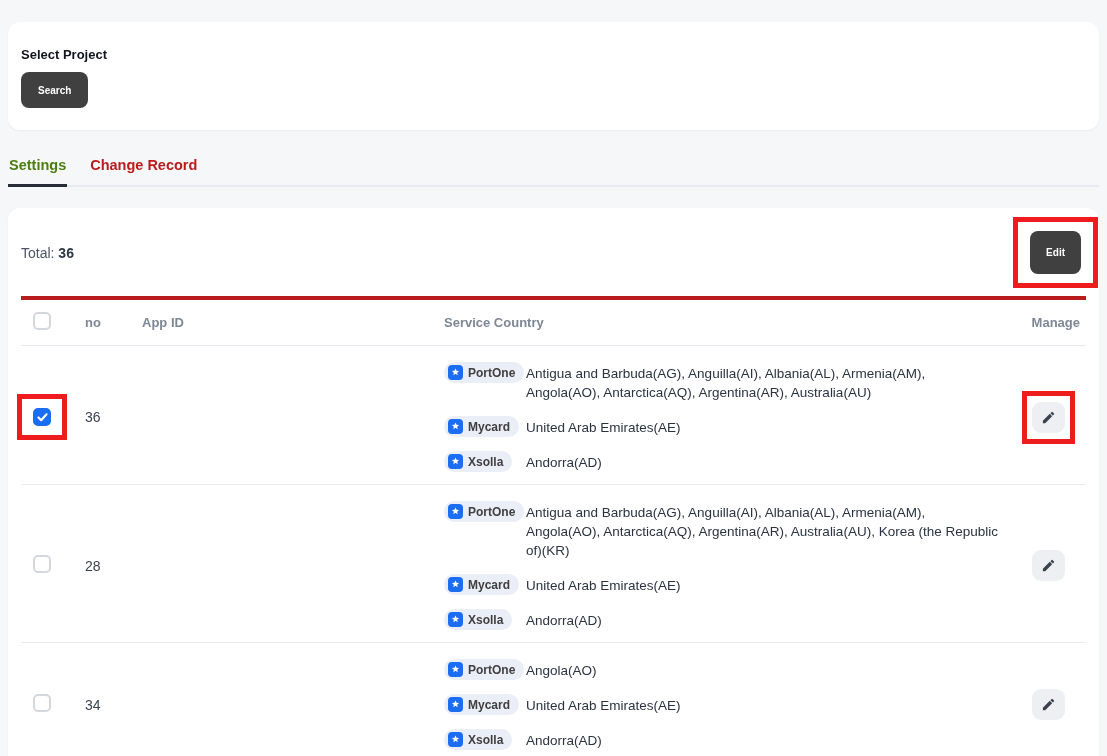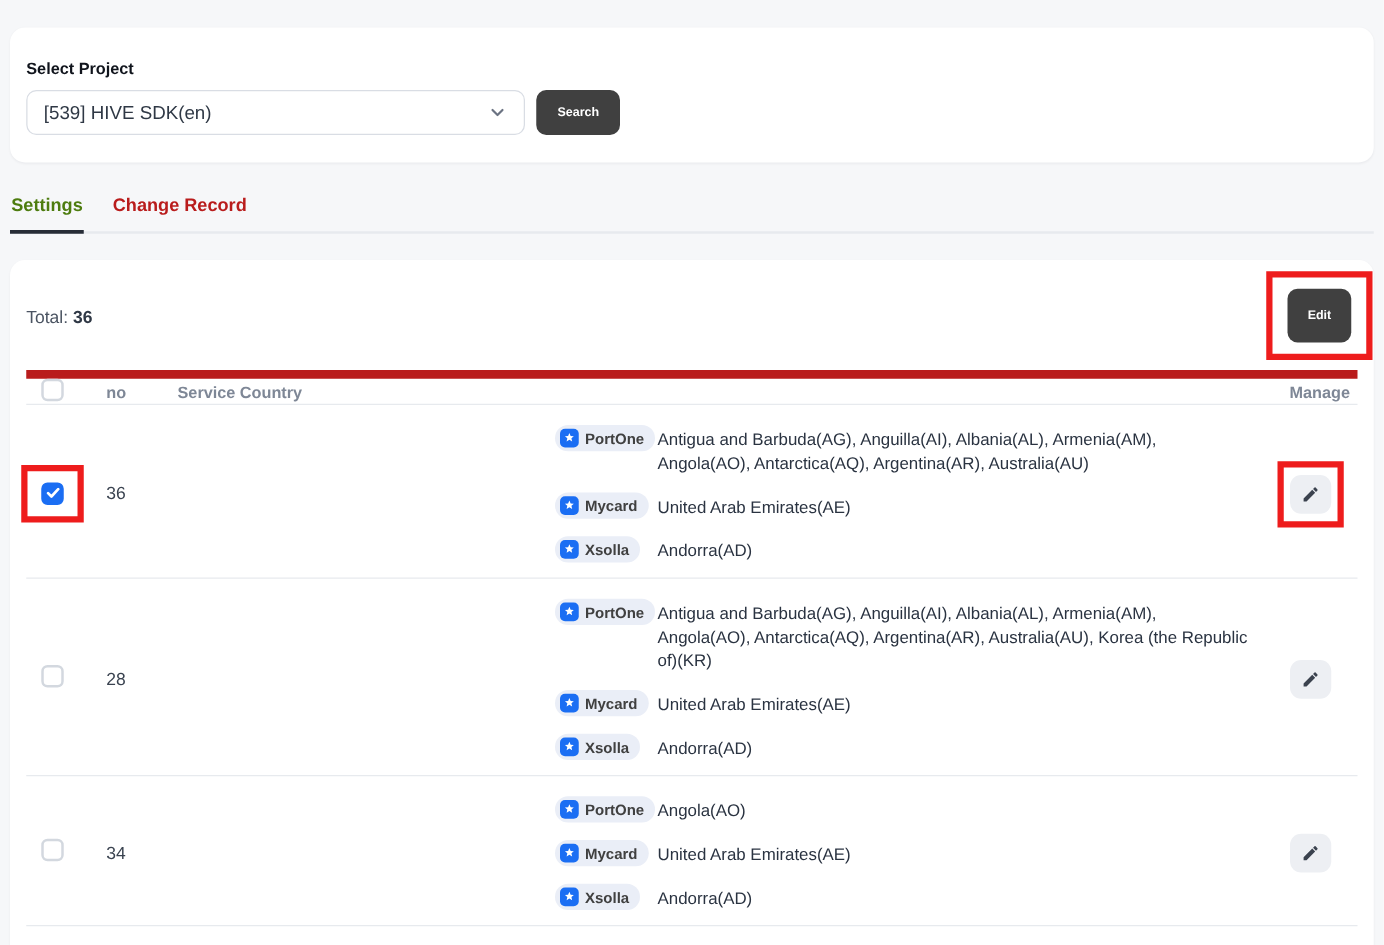--- a/index.html
+++ b/index.html
@@ -45,22 +45,22 @@
   .table-card { margin-top: 21px; padding: 9px 13px 0; min-height: 556px; }
   .toolbar { display: flex; justify-content: space-between; align-items: center; }
   .total { font-size: 14px; color: #4b5462; }
   .total b { color: #2f3845; font-weight: 700; }
   .hl-wrap { border: 5px solid transparent; display: inline-flex; align-items: center; justify-content: center; }
   .hl-wrap.hl { border-color: #ee1c1c; }
   .edit-wrap { padding: 9px 12px; margin-right: -12px; }
   .edit-btn { height: 43px; padding: 0 16px; }
   
   .thead {
-    display: flex; align-items: center; height: 28px; margin-top: 8px;
-    border-top: 7px solid #b91c1c; border-bottom: 1px solid #e7eaee;
+    display: flex; align-items: center; height: 50px; margin-top: 8px;
+    border-top: 4px solid #b91c1c; border-bottom: 1px solid #e7eaee;
     color: #7e8796; font-size: 13px; font-weight: 700;
   }
   .c-check { flex: 0 0 64px; padding-left: 12px; }
   .c-no { flex: 0 0 57px; }
   .c-appid { flex: 0 0 302px; }
   .c-country { flex: 1; min-width: 0; }
   .c-manage { flex: 0 0 86px; display: flex; justify-content: flex-end; }
   .thead .c-manage { padding-right: 6px; }
   .row { display: flex; border-bottom: 1px solid #e7eaee; padding: 16px 0 12px; }
   .row .c-check, .row .c-no, .row .c-appid, .row .c-manage { align-self: center; }
@@ -97,28 +97,20 @@
     background: #edeff3; display: inline-flex; align-items: center; justify-content: center; cursor: pointer;
   }
   .mg-wrap { padding: 6px 5px; margin: -11px -10px; }
 </style>
 </head>
 <body>
 
 <div class="card project-card">
   <span class="project-label">Select Project</span>
   <div class="select-row">
-    <div class="select">
-      <span>[539] HIVE SDK(en)</span>
-      <span class="chevron">
-        <svg width="16" height="16" viewBox="0 0 24 24" fill="none" stroke="currentColor" stroke-width="2.6" stroke-linecap="round" stroke-linejoin="round">
-            <polyline points="6 9 12 15 18 9"></polyline>
-          </svg>
-      </span>
-    </div>
     <button class="btn-blue search-btn">Search</button>
   </div>
 </div>
 
 <div class="tabs">
   <div class="tab active">Settings</div>
   <div class="tab">Change Record</div>
 </div>
 
 <div class="card table-card">
@@ -132,20 +124,21 @@
     </div>
   </div>
 
   <div class="thead">
     <div class="c-check">
       <span class="checkbox">
         
       </span>
     </div>
     <div class="c-no">no</div>
+    <div class="c-appid">App ID</div>
     <div class="c-country">Service Country</div>
     <div class="c-manage">Manage</div>
   </div>
 
   <div>
       <div class="row">
     <div class="c-check">
       <span class="hl-wrap cb-wrap hl">
         <span class="checkbox checked">
           <svg width="11" height="9" viewBox="0 0 12 10" fill="none" stroke="#fff" stroke-width="2.4" stroke-linecap="round" stroke-linejoin="round">

